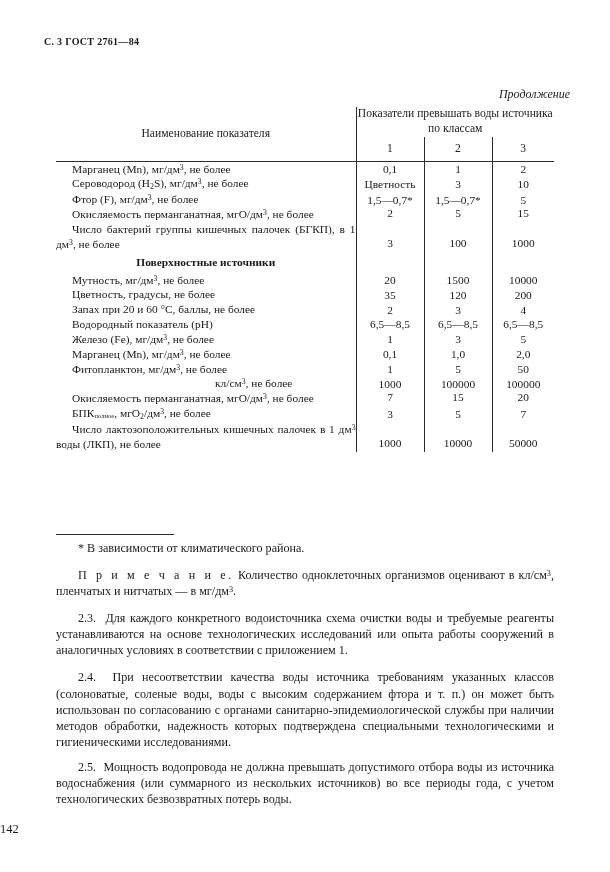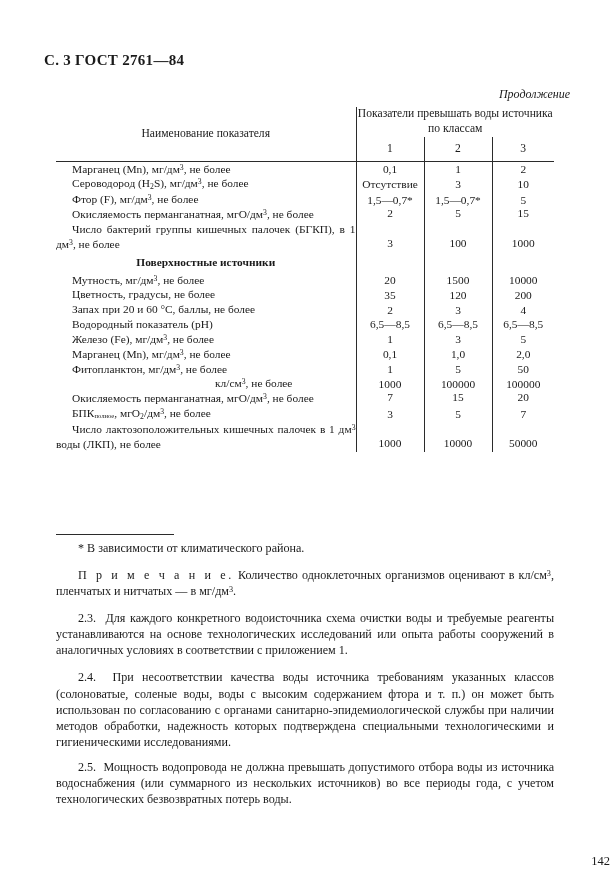--- a/index.html
+++ b/index.html
@@ -19,22 +19,22 @@
   .page {
     position: absolute;
     inset: 0;
     padding: 0;
   }
 
   
   .running-head {
     position: absolute;
     left: 44px;
-    top: 52px;
-    font-size: 15px;
+    top: 36px;
+    font-size: 10px;
     font-weight: bold;
     letter-spacing: 0.3px;
   }
 
   
   .continuation {
     position: absolute;
     right: 40px;
     top: 87px;
     font-size: 12px;
@@ -167,22 +167,22 @@
   }
   .spaced {
     letter-spacing: 2.6px;
   }
 
   
   .folio {
     position: absolute;
     left: 0;
     right: 0;
-    top: 854px;
-    text-align: right;
+    top: 822px;
+    text-align: left;
     font-size: 12.5px;
   }
 </style>
 </head>
 <body>
 
 <div class="page">
 
   <div class="running-head">С. 3 ГОСТ 2761—84</div>
 
@@ -212,21 +212,21 @@
       </thead>
       <tbody id="tbody">
           <tr class="rule-top">
             <td class="nm ind">Марганец (Mn), мг/дм<sup>3</sup>, не более</td>
             <td class="val vsep-l mid">0,1</td>
             <td class="val vsep-l mid">1</td>
             <td class="val vsep-l mid">2</td>
           </tr>
           <tr>
             <td class="nm ind">Сероводород (H<sub>2</sub>S), мг/дм<sup>3</sup>, не более</td>
-            <td class="val vsep-l mid">Отсутствие</td>
+            <td class="val vsep-l mid">Цветность</td>
             <td class="val vsep-l mid">3</td>
             <td class="val vsep-l mid">10</td>
           </tr>
           <tr>
             <td class="nm ind">Фтор (F), мг/дм<sup>3</sup>, не более</td>
             <td class="val vsep-l mid">1,5—0,7*</td>
             <td class="val vsep-l mid">1,5—0,7*</td>
             <td class="val vsep-l mid">5</td>
           </tr>
           <tr class=" tworow">

